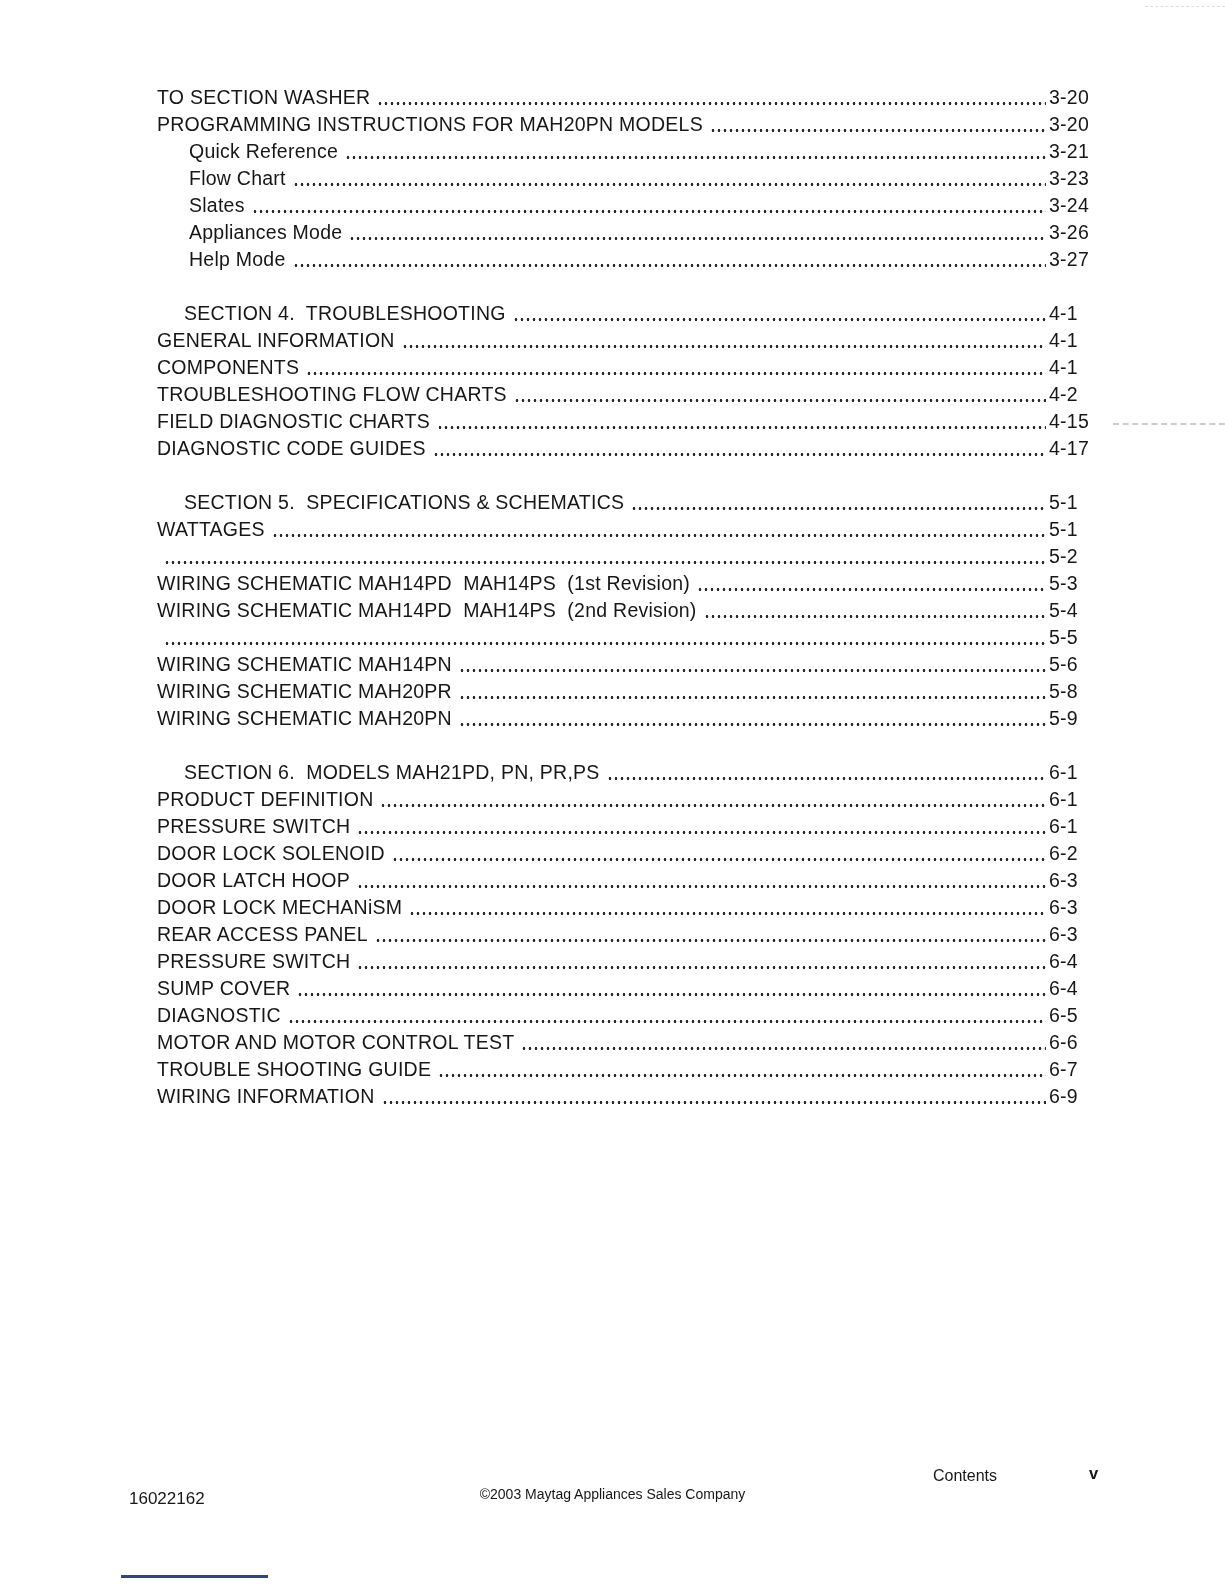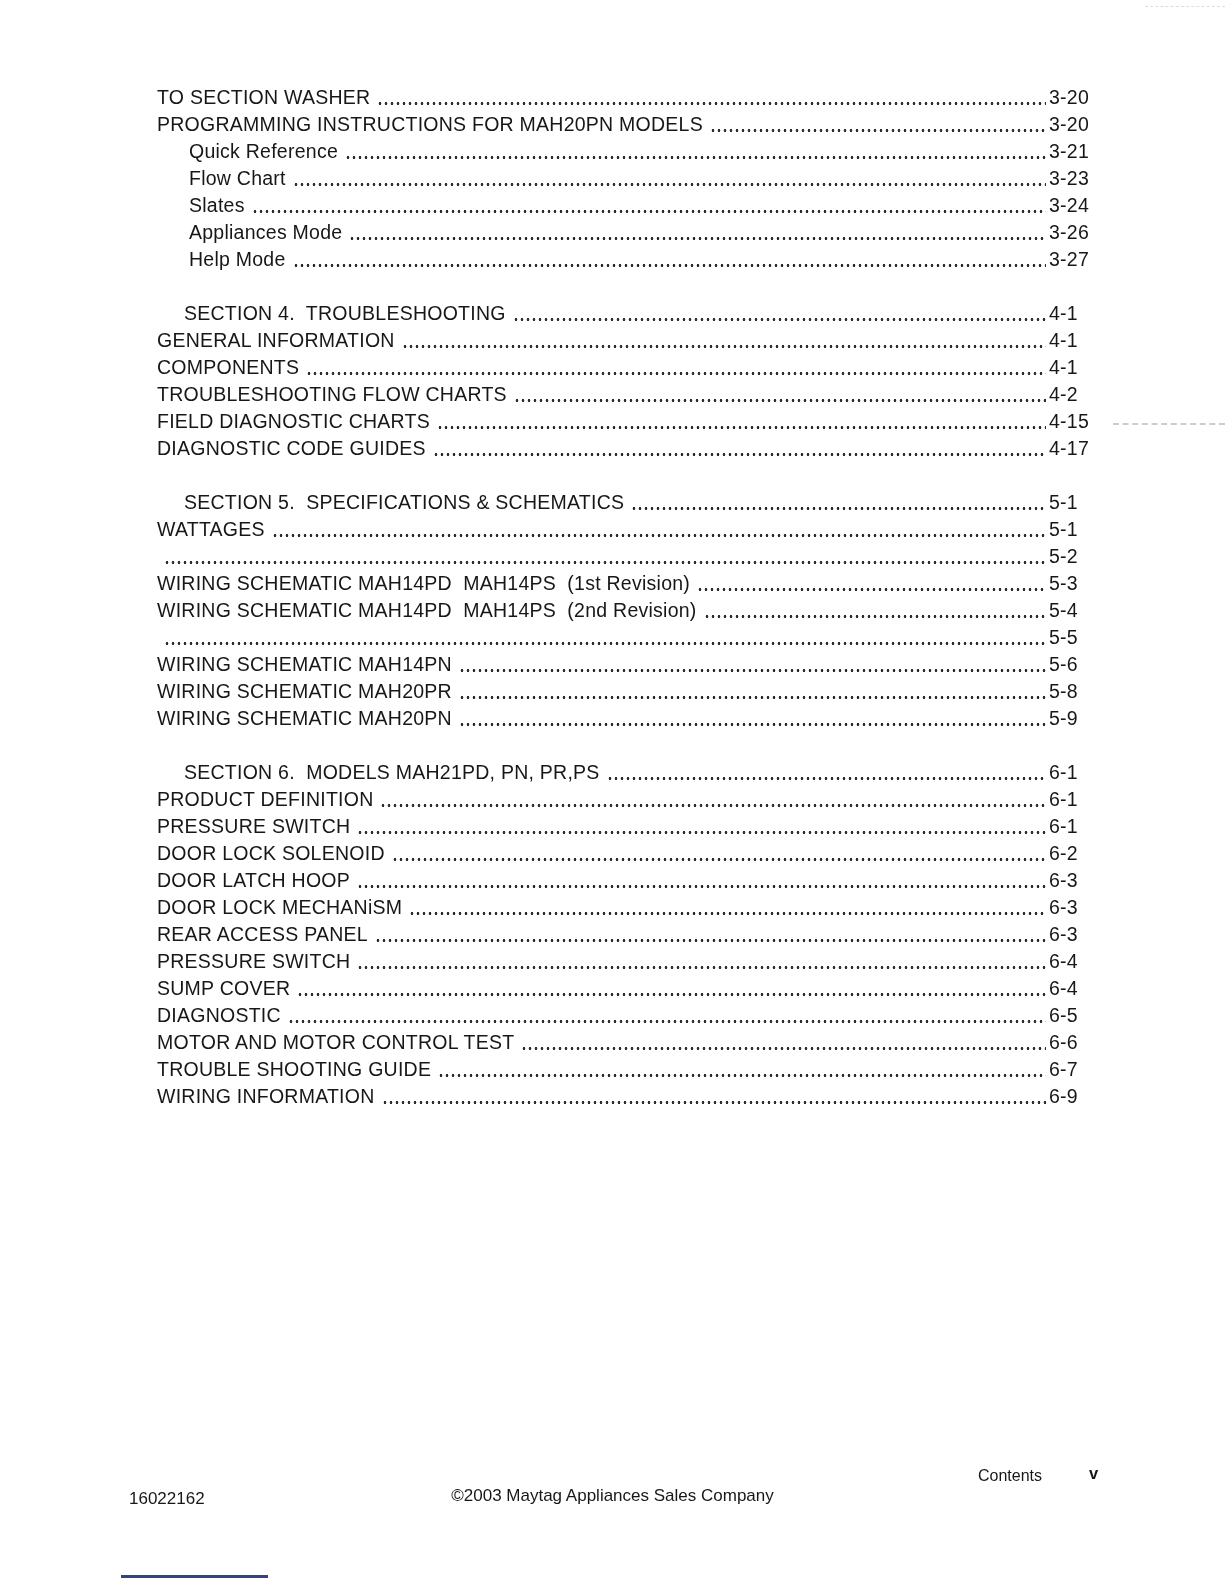--- a/index.html
+++ b/index.html
@@ -56,25 +56,25 @@
     top: 1461px;
     font-size: 17px;
     margin-top: 28px;
   }
   .footer-center {
     position: absolute;
     left: 0;
     width: 100%;
     text-align: center;
     top: 1486px;
-    font-size: 17px;
+    font-size: 14px;
   }
   .footer-contents {
     position: absolute;
-    left: 978px;
+    left: 933px;
     top: 1467px;
     font-size: 16px;
   }
   .footer-page {
     position: absolute;
     left: 1089px;
     top: 1464px;
     font-size: 16.5px;
     font-weight: bold;
   }

